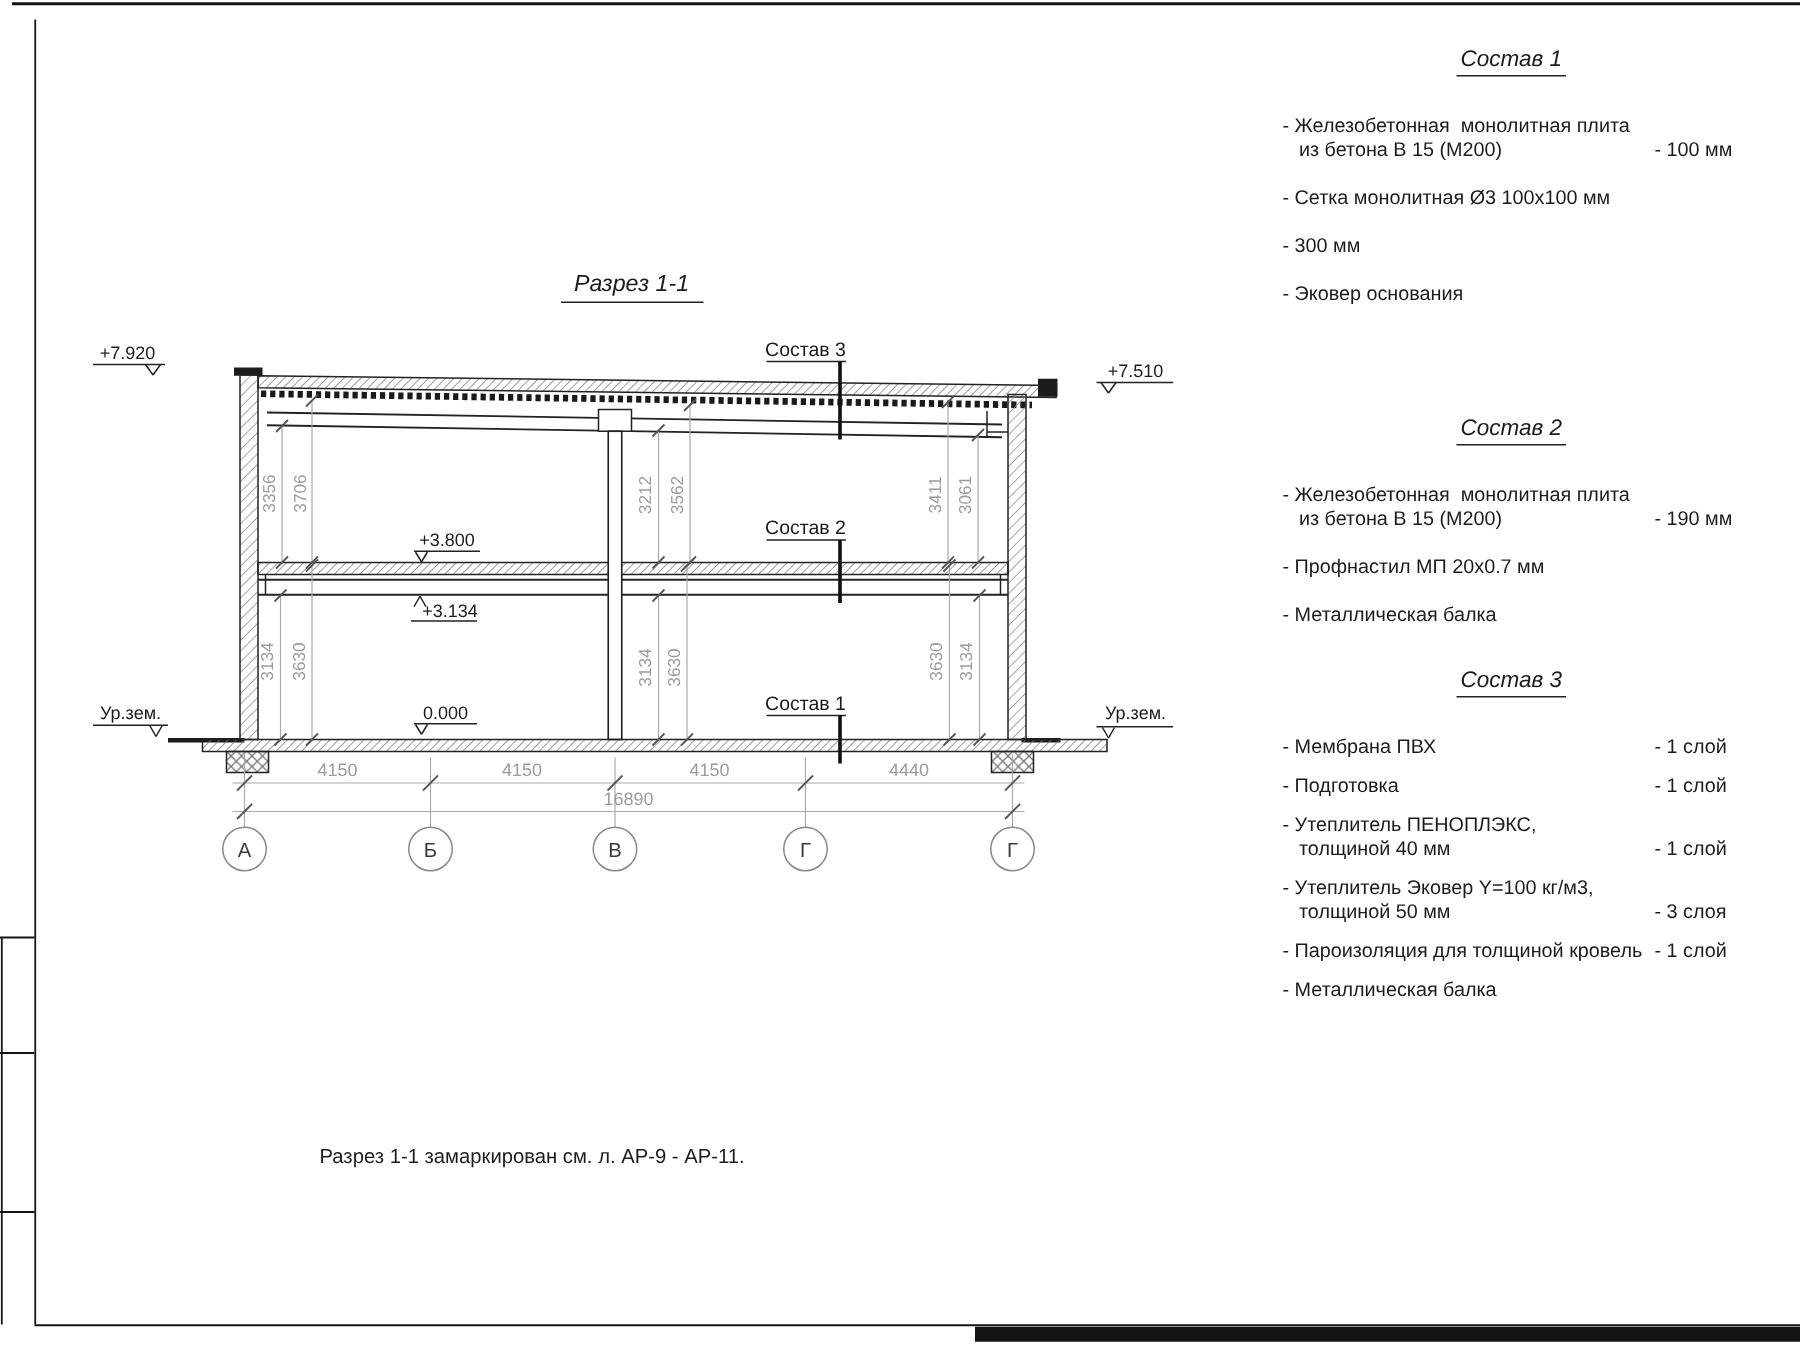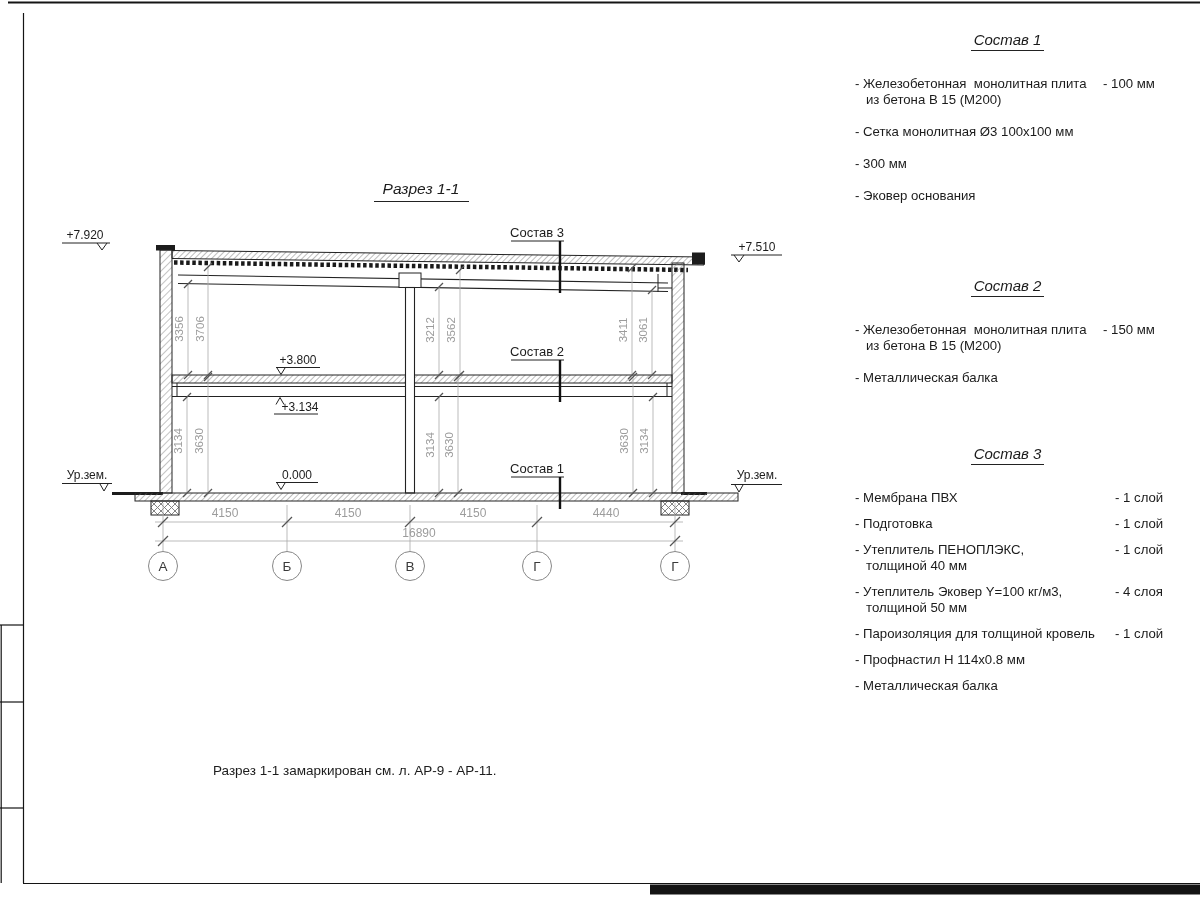--- a/index.html
+++ b/index.html
@@ -28,23 +28,23 @@
   .leader{stroke:#111;stroke-width:2.4;fill:none;}
   .deck{stroke:#1a1a1a;stroke-width:4.5;stroke-dasharray:3.5 2.6;fill:none;}
 
   
   .panel{position:absolute;left:845px;top:0;width:325px;height:760px;}
   .psec{position:absolute;left:0;width:100%;}
   .sec1{top:30px}.sec2{top:276px}.sec3{top:444px}
   .hwrap{text-align:center;height:20px;margin-bottom:26px;}
   .heading{display:inline-block;border-bottom:1.2px solid #222;font-style:italic;
            font-size:15px;line-height:19px;padding:0 3px 1px;}
-  .item{display:flex;margin-bottom:16px;padding-left:10px;
+  .item{display:flex;align-items:flex-end;margin-bottom:16px;padding-left:10px;
         font-size:13.2px;line-height:16px;}
-  .sec3 .item{margin-bottom:10px;gap:12px;}
+  .sec3 .item{margin-bottom:10px;}
   .item .name{width:237px;padding-left:11px;text-indent:-11px;white-space:pre-wrap;}
   .item .value{white-space:pre;flex:none;}
 </style>
 </head>
 <body>
 
 <div class="stage">
 
 <svg width="1200" height="900" viewBox="0 0 1200 900">
   <defs>
@@ -289,21 +289,25 @@
       <div class="name">- Эковер основания</div>
       <div class="value"></div>
     </div>
   </div>
 
   <div class="psec sec2">
     <div class="hwrap"><span class="heading">Состав 2</span></div>
     <div class="item">
       <div class="name">- Железобетонная  монолитная плита
 из бетона В 15 (М200)</div>
-      <div class="value">- 150 мм</div>
+      <div class="value">- 190 мм</div>
+    </div>
+    <div class="item">
+      <div class="name">- Профнастил МП 20x0.7 мм</div>
+      <div class="value"></div>
     </div>
     <div class="item">
       <div class="name">- Металлическая балка</div>
       <div class="value"></div>
     </div>
   </div>
 
   <div class="psec sec3">
     <div class="hwrap"><span class="heading">Состав 3</span></div>
     <div class="item">
@@ -315,30 +319,26 @@
       <div class="value">- 1 слой</div>
     </div>
     <div class="item">
       <div class="name">- Утеплитель ПЕНОПЛЭКС,
 толщиной 40 мм</div>
       <div class="value">- 1 слой</div>
     </div>
     <div class="item">
       <div class="name">- Утеплитель Эковер Y=100 кг/м3,
 толщиной 50 мм</div>
-      <div class="value">- 4 слоя</div>
+      <div class="value">- 3 слоя</div>
     </div>
     <div class="item">
       <div class="name">- Пароизоляция для толщиной кровель</div>
       <div class="value">- 1 слой</div>
     </div>
     <div class="item">
-      <div class="name">- Профнастил Н 114x0.8 мм</div>
-      <div class="value"></div>
-    </div>
-    <div class="item">
       <div class="name">- Металлическая балка</div>
       <div class="value"></div>
     </div>
   </div>
 
 </div>
 </div>
 
 </body></html>

